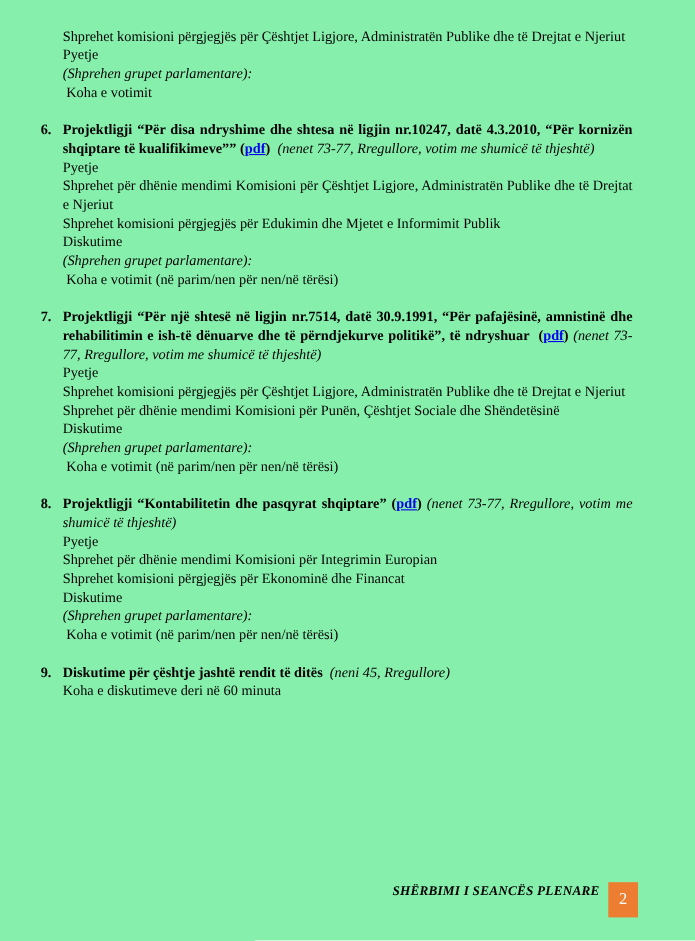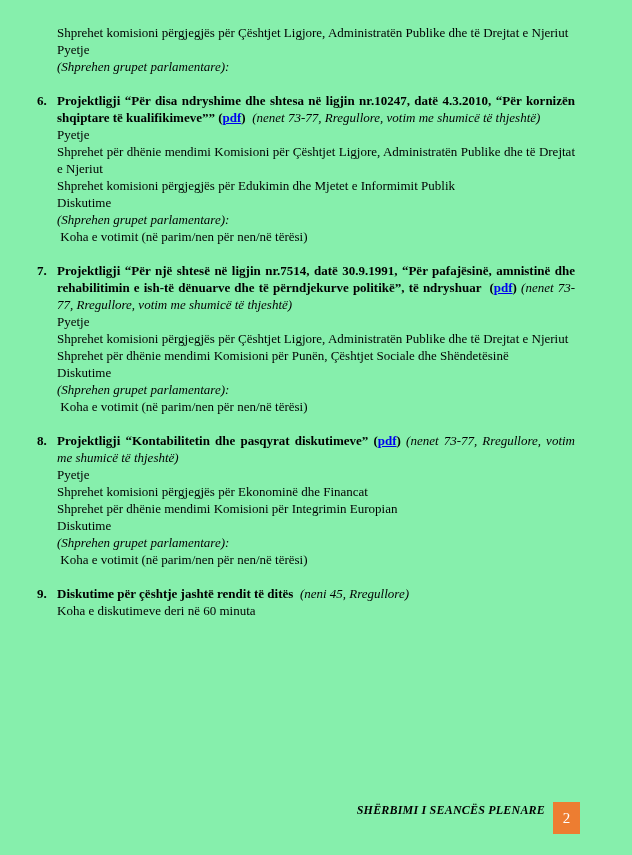--- a/index.html
+++ b/index.html
@@ -59,20 +59,21 @@
 </head>
 <body>
 
 <div class="page">
   <div class="content">
 
     <div>
       <p class="para"><span>Shprehet komisioni përgjegjës për Çështjet Ligjore, Administratën Publike dhe të Drejtat e Njeriut</span><span class="it"></span></p>
       <p class="para"><span>Pyetje</span><span class="it"></span></p>
       <p class="para"><span></span><span class="it">(Shprehen grupet parlamentare):</span></p>
+      <p class="para"><span>&nbsp;Koha e votimit</span><span class="it"></span></p>
     </div>
 
     <div class="item">
       <div class="item-num">6.</div>
       <div class="item-flow">
         <p class="para"><span class="b">Projektligji “Për disa ndryshime dhe shtesa në ligjin nr.10247, datë 4.3.2010, “Për kornizën shqiptare të kualifikimeve”” </span><span class="b">(</span><a class="pdf-link">pdf</a><span class="b">)</span><span class="it">&nbsp; (nenet 73-77, Rregullore, votim me shumicë të thjeshtë)</span></p>
         <p class="para"><span>Pyetje</span><span class="it"></span></p>
         <p class="para"><span>Shprehet për dhënie mendimi Komisioni për Çështjet Ligjore, Administratën Publike dhe të Drejtat e Njeriut</span><span class="it"></span></p>
         <p class="para"><span>Shprehet komisioni përgjegjës për Edukimin dhe Mjetet e Informimit Publik</span><span class="it"></span></p>
         <p class="para"><span>Diskutime</span><span class="it"></span></p>
@@ -90,24 +91,24 @@
         <p class="para"><span>Shprehet për dhënie mendimi Komisioni për Punën, Çështjet Sociale dhe Shëndetësinë</span><span class="it"></span></p>
         <p class="para"><span>Diskutime</span><span class="it"></span></p>
         <p class="para"><span></span><span class="it">(Shprehen grupet parlamentare):</span></p>
         <p class="para"><span>&nbsp;Koha e votimit (në parim/nen për nen/në tërësi)</span><span class="it"></span></p>
       </div>
     </div>
 
     <div class="item">
       <div class="item-num">8.</div>
       <div class="item-flow">
-        <p class="para"><span class="b">Projektligji “Kontabilitetin dhe pasqyrat diskutimeve” </span><span class="b">(</span><a class="pdf-link">pdf</a><span class="b">)</span><span class="it"> (nenet 73-77, Rregullore, votim me shumicë të thjeshtë)</span></p>
+        <p class="para"><span class="b">Projektligji “Kontabilitetin dhe pasqyrat shqiptare” </span><span class="b">(</span><a class="pdf-link">pdf</a><span class="b">)</span><span class="it"> (nenet 73-77, Rregullore, votim me shumicë të thjeshtë)</span></p>
         <p class="para"><span>Pyetje</span><span class="it"></span></p>
+        <p class="para"><span>Shprehet për dhënie mendimi Komisioni për Integrimin Europian</span><span class="it"></span></p>
         <p class="para"><span>Shprehet komisioni përgjegjës për Ekonominë dhe Financat</span><span class="it"></span></p>
-        <p class="para"><span>Shprehet për dhënie mendimi Komisioni për Integrimin Europian</span><span class="it"></span></p>
         <p class="para"><span>Diskutime</span><span class="it"></span></p>
         <p class="para"><span></span><span class="it">(Shprehen grupet parlamentare):</span></p>
         <p class="para"><span>&nbsp;Koha e votimit (në parim/nen për nen/në tërësi)</span><span class="it"></span></p>
       </div>
     </div>
 
     <div class="item">
       <div class="item-num">9.</div>
       <div class="item-flow">
         <p class="para"><span class="b">Diskutime për çështje jashtë rendit të ditës </span><span class="it">&nbsp;(neni 45, Rregullore)</span></p>

